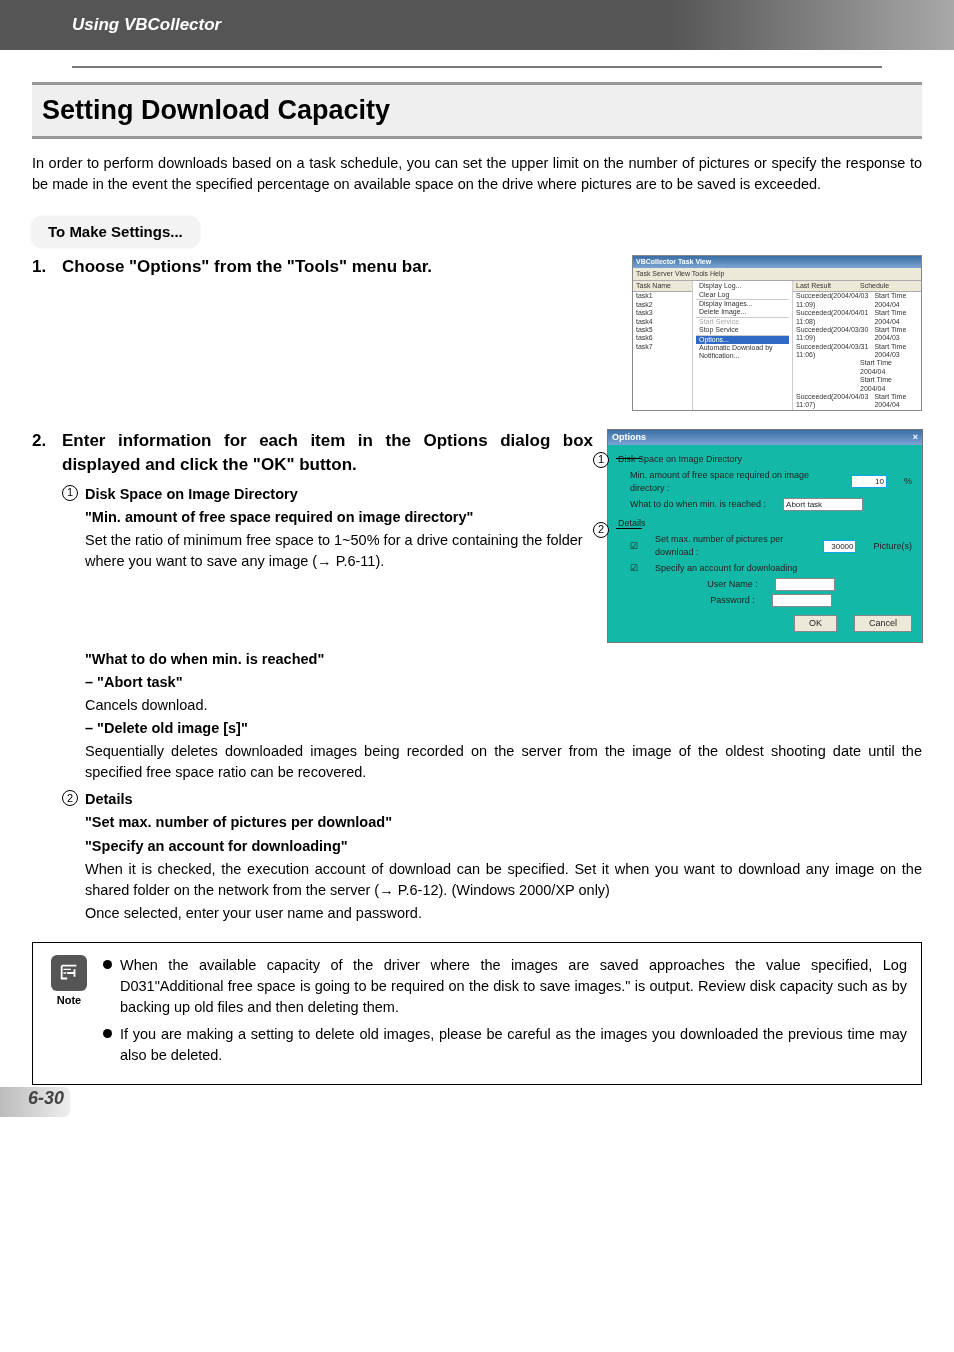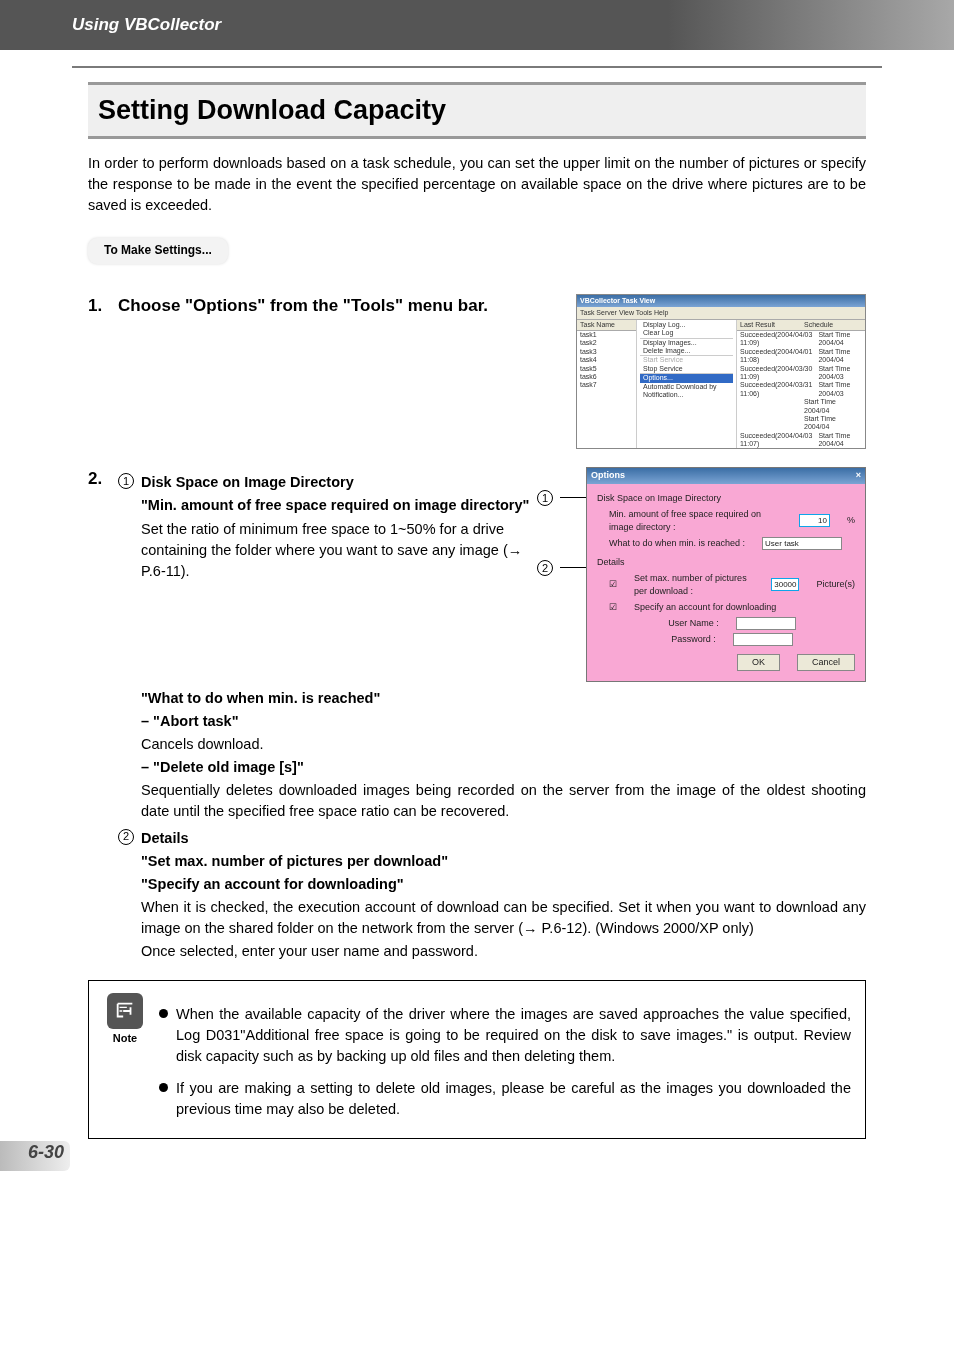--- a/index.html
+++ b/index.html
@@ -32,45 +32,45 @@
     font-size: 17px;
   }
   .header-line {
     height: 2px;
     background: #7a7a7a;
     margin: 0 72px 0 72px;
     position: relative;
     top: -14px;
   }
   .content {
-    padding: 0 88px;
+    padding: 0 32px;
   }
   .section-title-wrap {
     border-top: 3px solid #999;
     border-bottom: 3px solid #999;
     background: #efefef;
     padding: 6px 10px;
     margin-bottom: 14px;
   }
   .section-title {
     font-size: 27px;
     font-weight: bold;
   }
   .intro-text {
     text-align: justify;
     margin-bottom: 22px;
   }
   .subhead {
     display: inline-block;
     font-weight: bold;
-    font-size: 12px;
+    font-size: 15px;
     padding: 4px 16px;
     background: #f3f3f3;
     border-radius: 9px;
-    margin-bottom: 30px;
+    margin-bottom: 8px;
     box-shadow: 0 0 3px rgba(0,0,0,0.15);
   }
   .step {
     display: flex;
     margin-bottom: 18px;
   }
   .step-num {
     font-weight: bold;
     font-size: 17px;
     width: 30px;
@@ -138,24 +138,24 @@
     flex-shrink: 0;
     position: relative; top: 1px;
   }
   .sub-label { font-weight: bold; }
   .sub-para { margin-left: 23px; margin-top: 2px; text-align: justify; }
   .sub-para-tight { margin-left: 23px; margin-top: 2px; }
   .bold-line { font-weight: bold; }
   .full-width-block { margin-top: 6px; }
   .options-dialog {
     border: 1px solid #777;
-    background: #f9a8d4;
+    background: #14b8a6;
     font-size: 9px;
     color: #222;
-    width: 280px;
+    width: 316px;
     margin-left: auto;
   }
   .options-title {
     background: linear-gradient(#3b6ea5, #7ba4d4);
     color:#fff; padding:1px 4px; font-weight:bold;
     display:flex; justify-content: space-between;
   }
   .options-body { padding: 8px 10px 10px 10px; }
   .options-body .grp { margin-bottom: 6px; }
   .options-body .row { display:flex; align-items:center; gap:17px; margin:3px 0 3px 12px;}
@@ -185,21 +185,21 @@
   .note-icon {
     width: 36px; height: 36px;
     background: #555;
     border-radius: 6px;
     margin: 0 auto 2px auto;
     display:flex; align-items:center; justify-content:center;
     color:#fff; font-size:18px; font-weight:bold;
   }
   .note-label { font-size: 11px; font-weight: bold; }
   .note-body { flex:1; }
-  .note-item { display:flex; margin-bottom:6px; text-align: justify; margin-top: 11px;}
+  .note-item { display:flex; margin-bottom:6px; text-align: justify;}
   .bullet { width: 9px; height: 9px; background:#000; border-radius:50%; flex-shrink:0; margin: 5px 8px 0 0;}
   .page-num {
     position: absolute;
     bottom: 14px;
     left: 28px;
     font-style: italic;
     font-weight: bold;
     font-size: 18px;
     color: #444;
   }
@@ -302,20 +302,21 @@
       </div>
     </div>
 
     
     <div class="step">
       <div class="step-num">2.</div>
       <div class="step-body">
 
         <div class="step2-row">
           <div class="step2-left">
+            <div class="step-headline">Enter information for each item in the Options dialog box displayed and click the "OK" button.</div>
 
             <div class="sub-item">
               <span class="circ">1</span>
               <span class="sub-label">Disk Space on Image Directory</span>
             </div>
             <div class="sub-para-tight bold-line">"Min. amount of free space required on image directory"</div>
             <div class="sub-para-tight">Set the ratio of minimum free space to 1~50% for a drive containing the folder where you want to save any image (→ P.6-11).</div>
           </div>
 
           <div class="step2-right">
@@ -336,21 +337,21 @@
               <div class="options-body">
                 <div class="grp">
                   <div>Disk Space on Image Directory</div>
                   <div class="row">
                     <span>Min. amount of free space required on image directory :</span>
                     <span class="fake-spin">10</span>
                     <span>%</span>
                   </div>
                   <div class="row">
                     <span>What to do when min. is reached :</span>
-                    <span class="fake-select">User task</span>
+                    <span class="fake-select">Abort task</span>
                   </div>
                 </div>
                 <div class="grp">
                   <div>Details</div>
                   <div class="row">
                     <span>☑</span>
                     <span>Set max. number of pictures per download :</span>
                     <span class="fake-spin">30000</span>
                     <span>Picture(s)</span>
                   </div>

